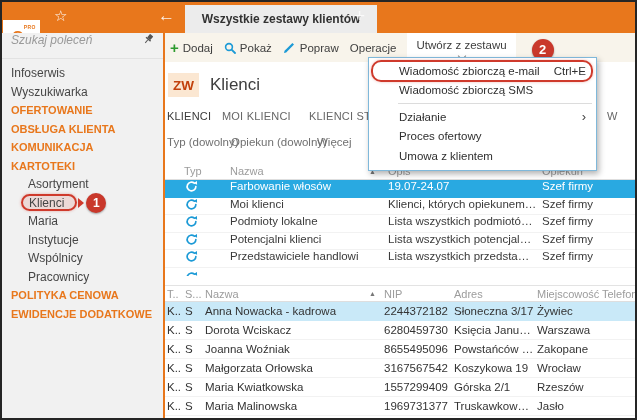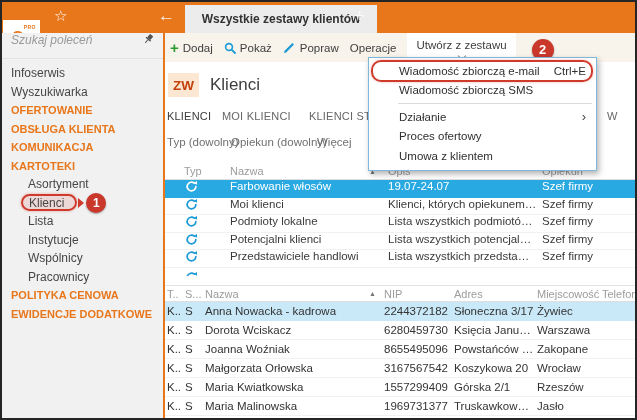--- a/index.html
+++ b/index.html
@@ -134,21 +134,21 @@
           <span class="sb-label">Asortyment</span>
         </div>
         <div class="sb-item subitem annotated">
           <span class="ann-box">
             <span class="sb-label">Klienci</span>
           </span>
           <span class="ann-tail"></span>
           <span class="num-badge">1</span>
         </div>
         <div class="sb-item subitem">
-          <span class="sb-label">Lista</span>
+          <span class="sb-label">Maria</span>
         </div>
         <div class="sb-item subitem">
           <span class="sb-label">Instytucje</span>
         </div>
         <div class="sb-item subitem">
           <span class="sb-label">Wspólnicy</span>
         </div>
         <div class="sb-item subitem">
           <span class="sb-label">Pracownicy</span>
         </div>
@@ -310,21 +310,21 @@
             <span class="cell l-nip">8655495096</span>
             <span class="cell l-adr">Powstańców List...</span>
             <span class="cell l-mia">Zakopane</span>
             <span class="cell l-tel"></span>
           </div>
           <div class="gl-row">
             <span class="cell l-t">K..</span>
             <span class="cell l-s">S</span>
             <span class="cell l-naz">Małgorzata Orłowska</span>
             <span class="cell l-nip">3167567542</span>
-            <span class="cell l-adr">Koszykowa 20</span>
+            <span class="cell l-adr">Koszykowa 19</span>
             <span class="cell l-mia">Wrocław</span>
             <span class="cell l-tel"></span>
           </div>
           <div class="gl-row">
             <span class="cell l-t">K..</span>
             <span class="cell l-s">S</span>
             <span class="cell l-naz">Maria Kwiatkowska</span>
             <span class="cell l-nip">1557299409</span>
             <span class="cell l-adr">Górska 2/1</span>
             <span class="cell l-mia">Rzeszów</span>

